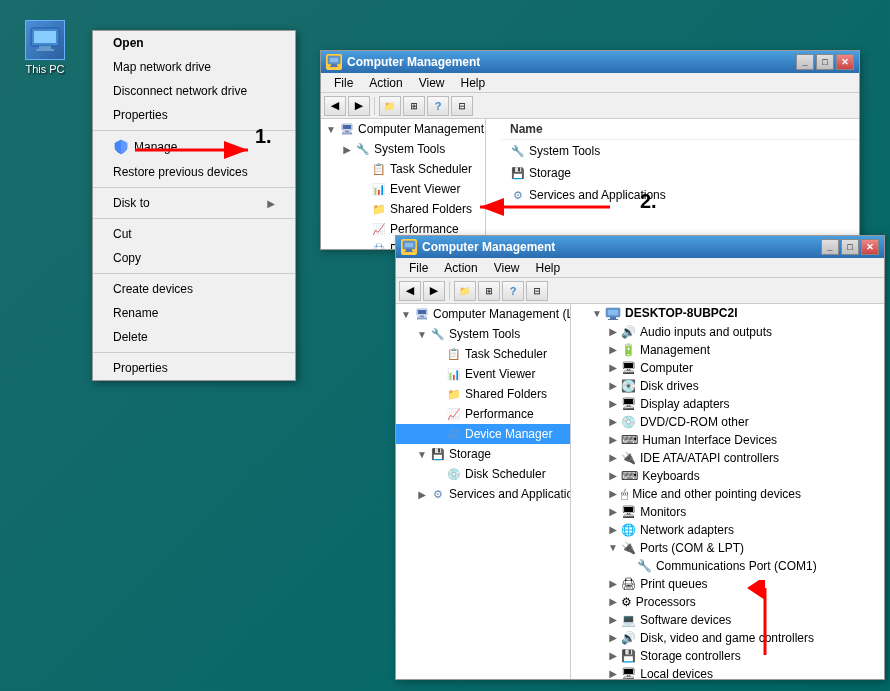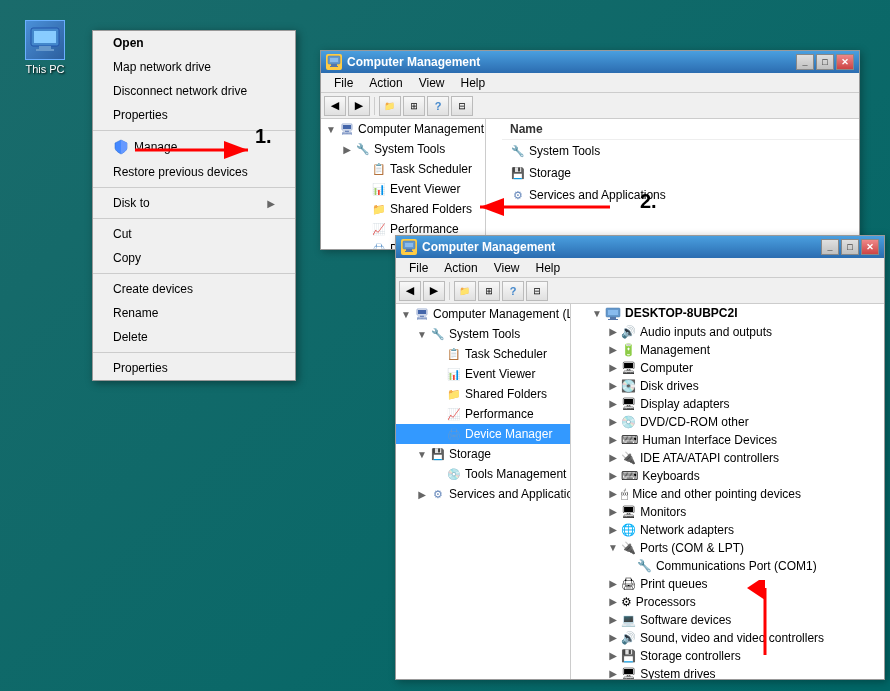--- a/index.html
+++ b/index.html
@@ -605,21 +605,21 @@
           <span>Device Manager</span>
         </div>
         <div class="tree-item" style="padding-left:20px;">
           <span class="tree-toggle">▼</span>
           <span class="tree-icon icon-storage">💾</span>
           <span>Storage</span>
         </div>
         <div class="tree-item" style="padding-left:36px;">
           <span class="tree-toggle"> </span>
           <span class="tree-icon icon-disk">💿</span>
-          <span>Tools Management</span>
+          <span>Disk Scheduler</span>
         </div>
         <div class="tree-item" style="padding-left:20px;">
           <span class="tree-toggle">▶</span>
           <span class="tree-icon icon-services">⚙</span>
           <span>Services and Applications</span>
         </div>
       </div>
 
       <div class="content-pane" style="font-size:12px; overflow-y:auto;">
 
@@ -717,31 +717,31 @@
           <span>Processors</span>
         </div>
         <div class="device-item" style="padding-left:20px;">
           <span class="tree-toggle">▶</span>
           <span style="margin-right:4px;">💻</span>
           <span>Software devices</span>
         </div>
         <div class="device-item" style="padding-left:20px;">
           <span class="tree-toggle">▶</span>
           <span style="margin-right:4px;">🔊</span>
-          <span>Sound, video and video controllers</span>
+          <span>Disk, video and game controllers</span>
         </div>
         <div class="device-item" style="padding-left:20px;">
           <span class="tree-toggle">▶</span>
           <span style="margin-right:4px;">💾</span>
           <span>Storage controllers</span>
         </div>
         <div class="device-item" style="padding-left:20px;">
           <span class="tree-toggle">▶</span>
           <span style="margin-right:4px;">🖥</span>
-          <span>System drives</span>
+          <span>Local devices</span>
         </div>
 
       </div>
     </div>
   </div>
 
   <div class="red-arrow-3">
     <svg width="50" height="80" class="arrow">
       <defs>
         <marker id="arrowhead3" markerWidth="8" markerHeight="6" refX="4" refY="6" orient="auto">

